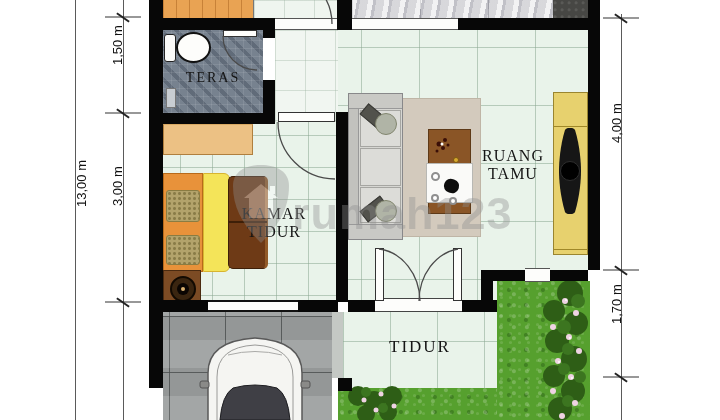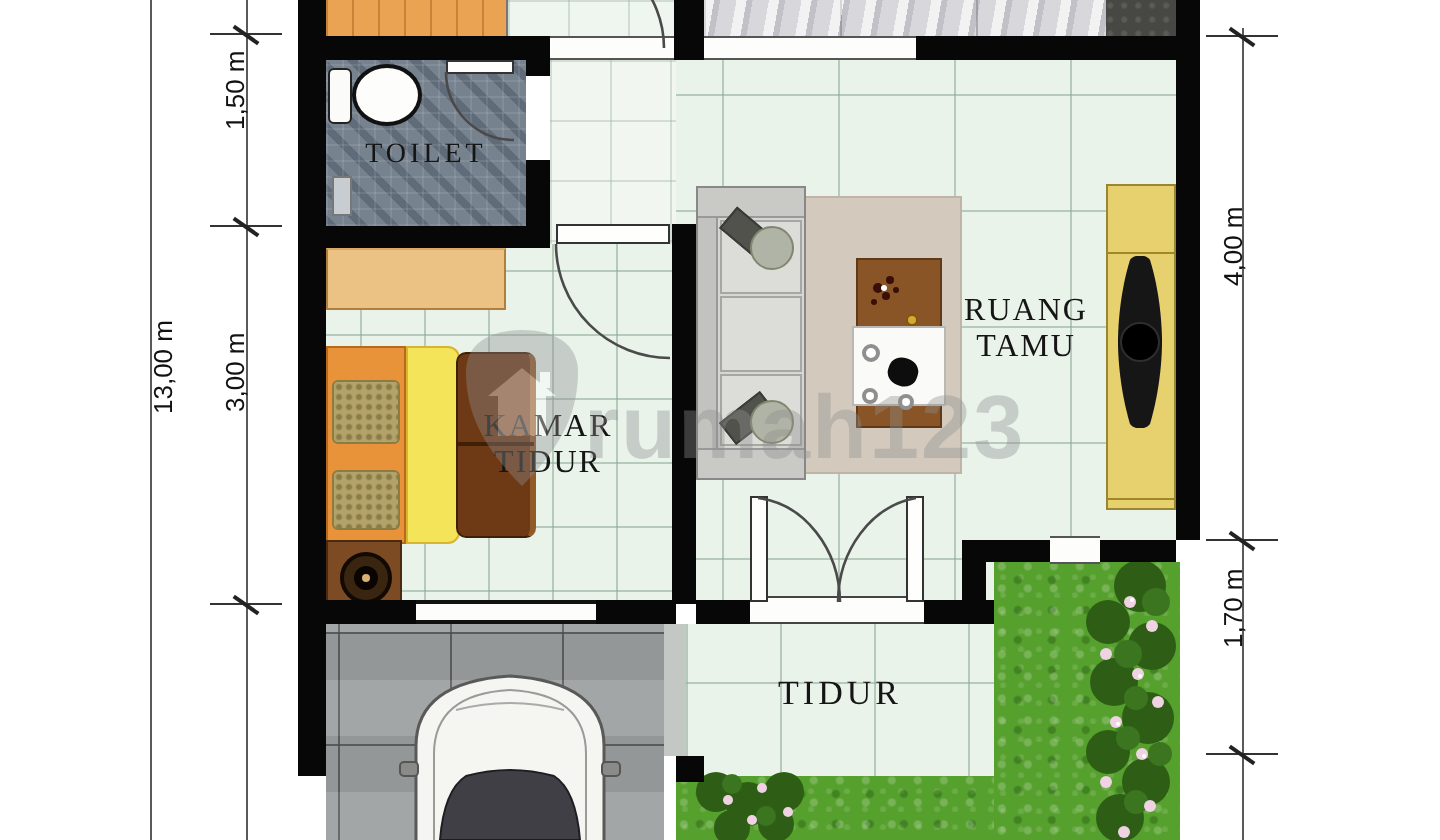--- a/index.html
+++ b/index.html
@@ -262,21 +262,21 @@
     <svg width="720" height="420" viewBox="0 0 720 420" fill="none" stroke="#4A4A4A" stroke-width="1.3">
       <path d="M 223 36 A 34 34 0 0 0 257 70"></path>
       <path d="M 278 122 A 57 57 0 0 0 335 179"></path>
       <path d="M 332 24 A 52 52 0 0 0 280 -28"></path>
       <path d="M 379 249 A 46 53 0 0 1 420 301"></path>
       <path d="M 458 249 A 46 53 0 0 0 419 301"></path>
     </svg>
   </div>
 
   <div class="roomlabel" style="left:213px;top:78px;font-size:14px;letter-spacing:2px;">
-    <span>TOILET</span>
+    <span>TERAS</span>
   </div>
   <div class="roomlabel" style="left:274px;top:223px;font-size:16px;">
     <span>KAMAR</span>
     <span>TIDUR</span>
   </div>
   <div class="roomlabel" style="left:513px;top:165px;font-size:16px;">
     <span>RUANG</span>
     <span>TAMU</span>
   </div>
   <div class="roomlabel" style="left:420px;top:347px;font-size:17px;letter-spacing:2px;">

